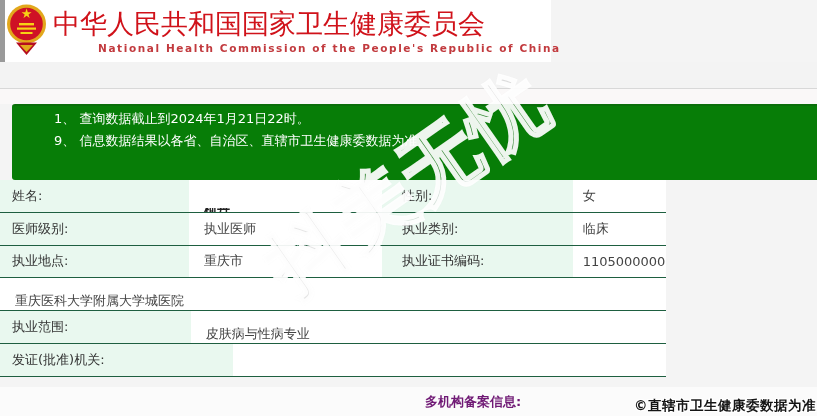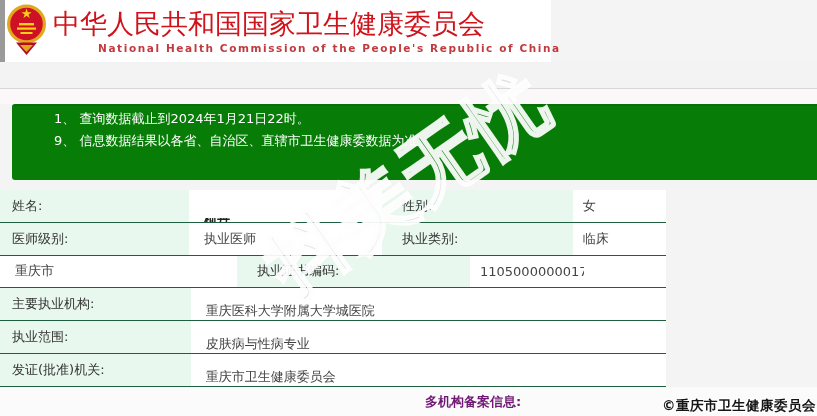--- a/index.html
+++ b/index.html
@@ -32,21 +32,21 @@
   
   .notice {
     position:absolute; left:12px; top:104px; width:805px; height:76px;
     background:#077d07; border-radius:3px 0 0 3px;
     border-top:2px solid #0a6e0a;
     color:#ffffff; font-size:13px; line-height:22px;
     padding:2px 0 0 42px;
   }
   .notice .line { white-space:nowrap; }
   
-  .record-table { position:absolute; left:0; top:190px; width:666px; }
+  .record-table { position:absolute; left:0; top:180px; width:666px; }
   .trow { display:flex; height:32.8px; border-bottom:1px solid #1e5f40; background:#ffffff; }
   .cell { display:flex; align-items:center; font-size:13px; color:#444; overflow:hidden; white-space:nowrap; }
   .cell.lbl { background:#e9f8ef; color:#333; }
   .c1 { width:233px; padding-left:12px; }
   .c2 { width:237px; padding-left:15px; }
   .c3 { width:233px; padding-left:20px; }
   .c4 { width:114px; padding-left:10px; }
   .c2.span { width:584px;margin-top:14px; }
   .bold { font-weight:bold; color:#222;margin-top:28px; }
   
@@ -108,35 +108,34 @@
     <div class="cell lbl c3">性别:</div>
     <div class="cell c4">女</div>
   </div>
   <div class="trow">
     <div class="cell lbl c1">医师级别:</div>
     <div class="cell c2">执业医师</div>
     <div class="cell lbl c3">执业类别:</div>
     <div class="cell c4">临床</div>
   </div>
   <div class="trow">
+    <div class="cell lbl c1">执业地点:</div>
     <div class="cell c2">重庆市</div>
     <div class="cell lbl c3">执业证书编码:</div>
     <div class="cell c4">110500000001791</div>
   </div>
   <div class="trow">
-    <div class="cell lbl c1">主要执业机构:</div>
     <div class="cell c2 span">重庆医科大学附属大学城医院</div>
   </div>
   <div class="trow">
     <div class="cell lbl c1">执业范围:</div>
     <div class="cell c2 span">皮肤病与性病专业</div>
   </div>
   <div class="trow">
     <div class="cell lbl c1">发证(批准)机关:</div>
-    <div class="cell c2 span">重庆市卫生健康委员会</div>
   </div>
 </div>
 
 <div class="footer-area"></div>
 <div class="multi-org">多机构备案信息:</div>
-<div class="upload-credit">©重庆市卫生健康委员会</div>
+<div class="upload-credit">©直辖市卫生健康委数据为准</div>
 
 <div class="big-watermark">抖美无忧</div>
 
 </body></html>

